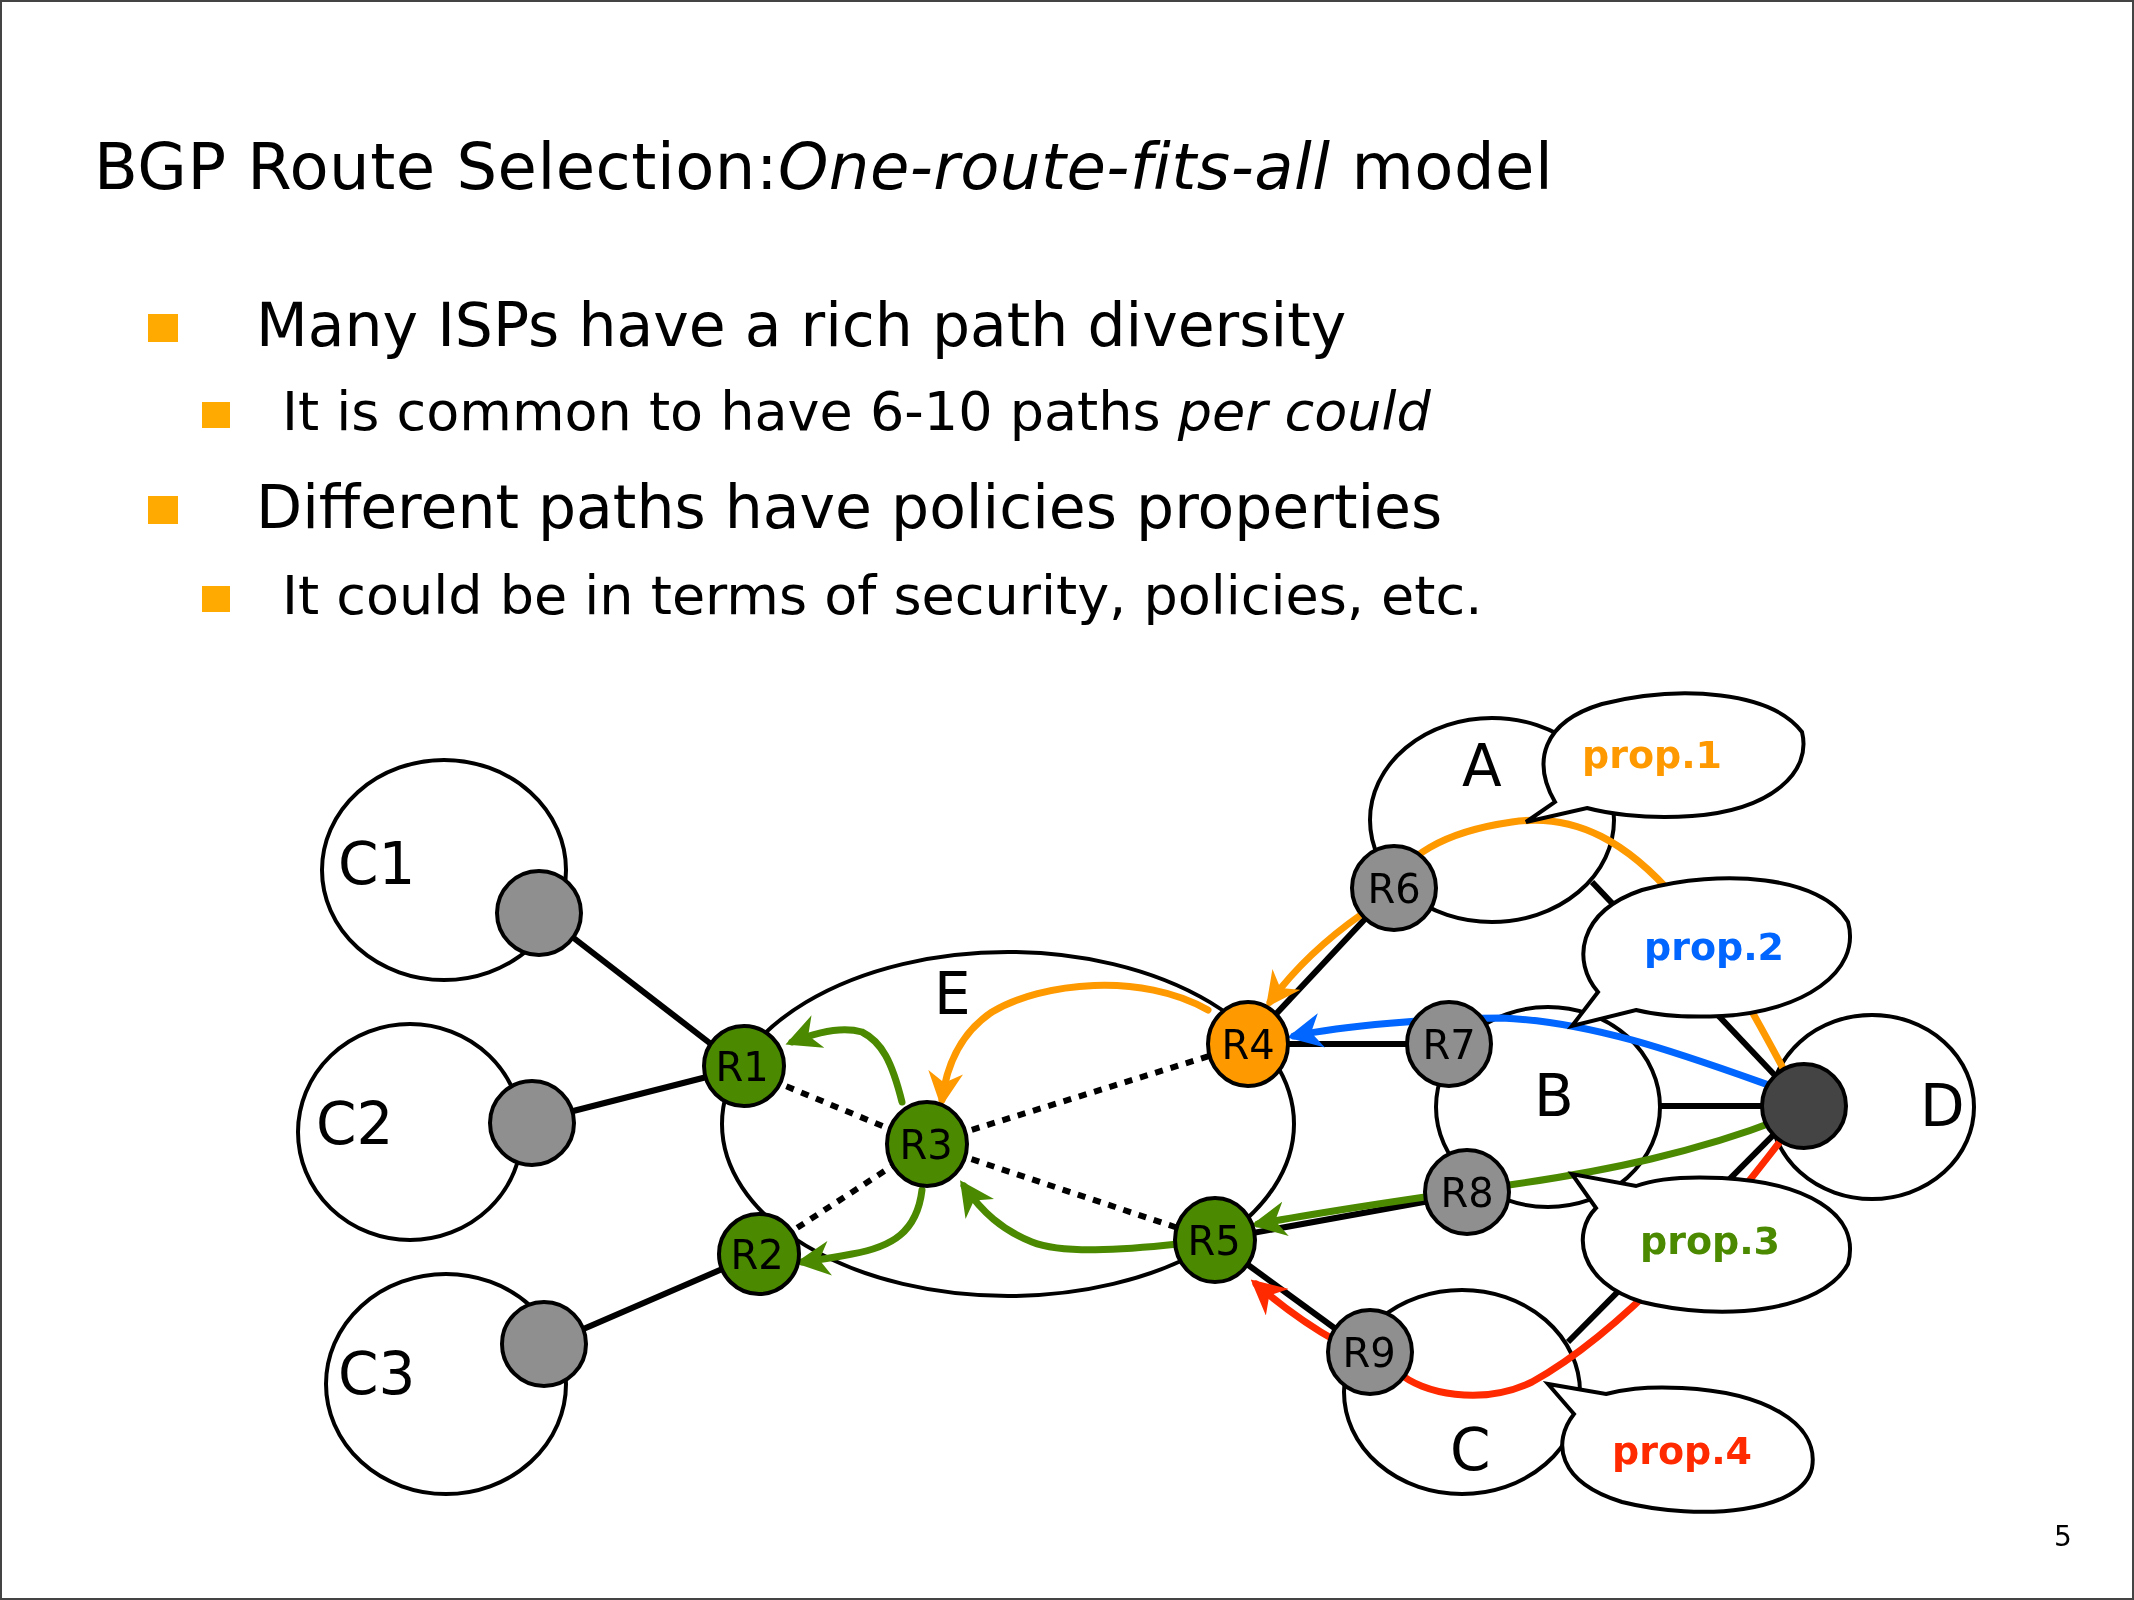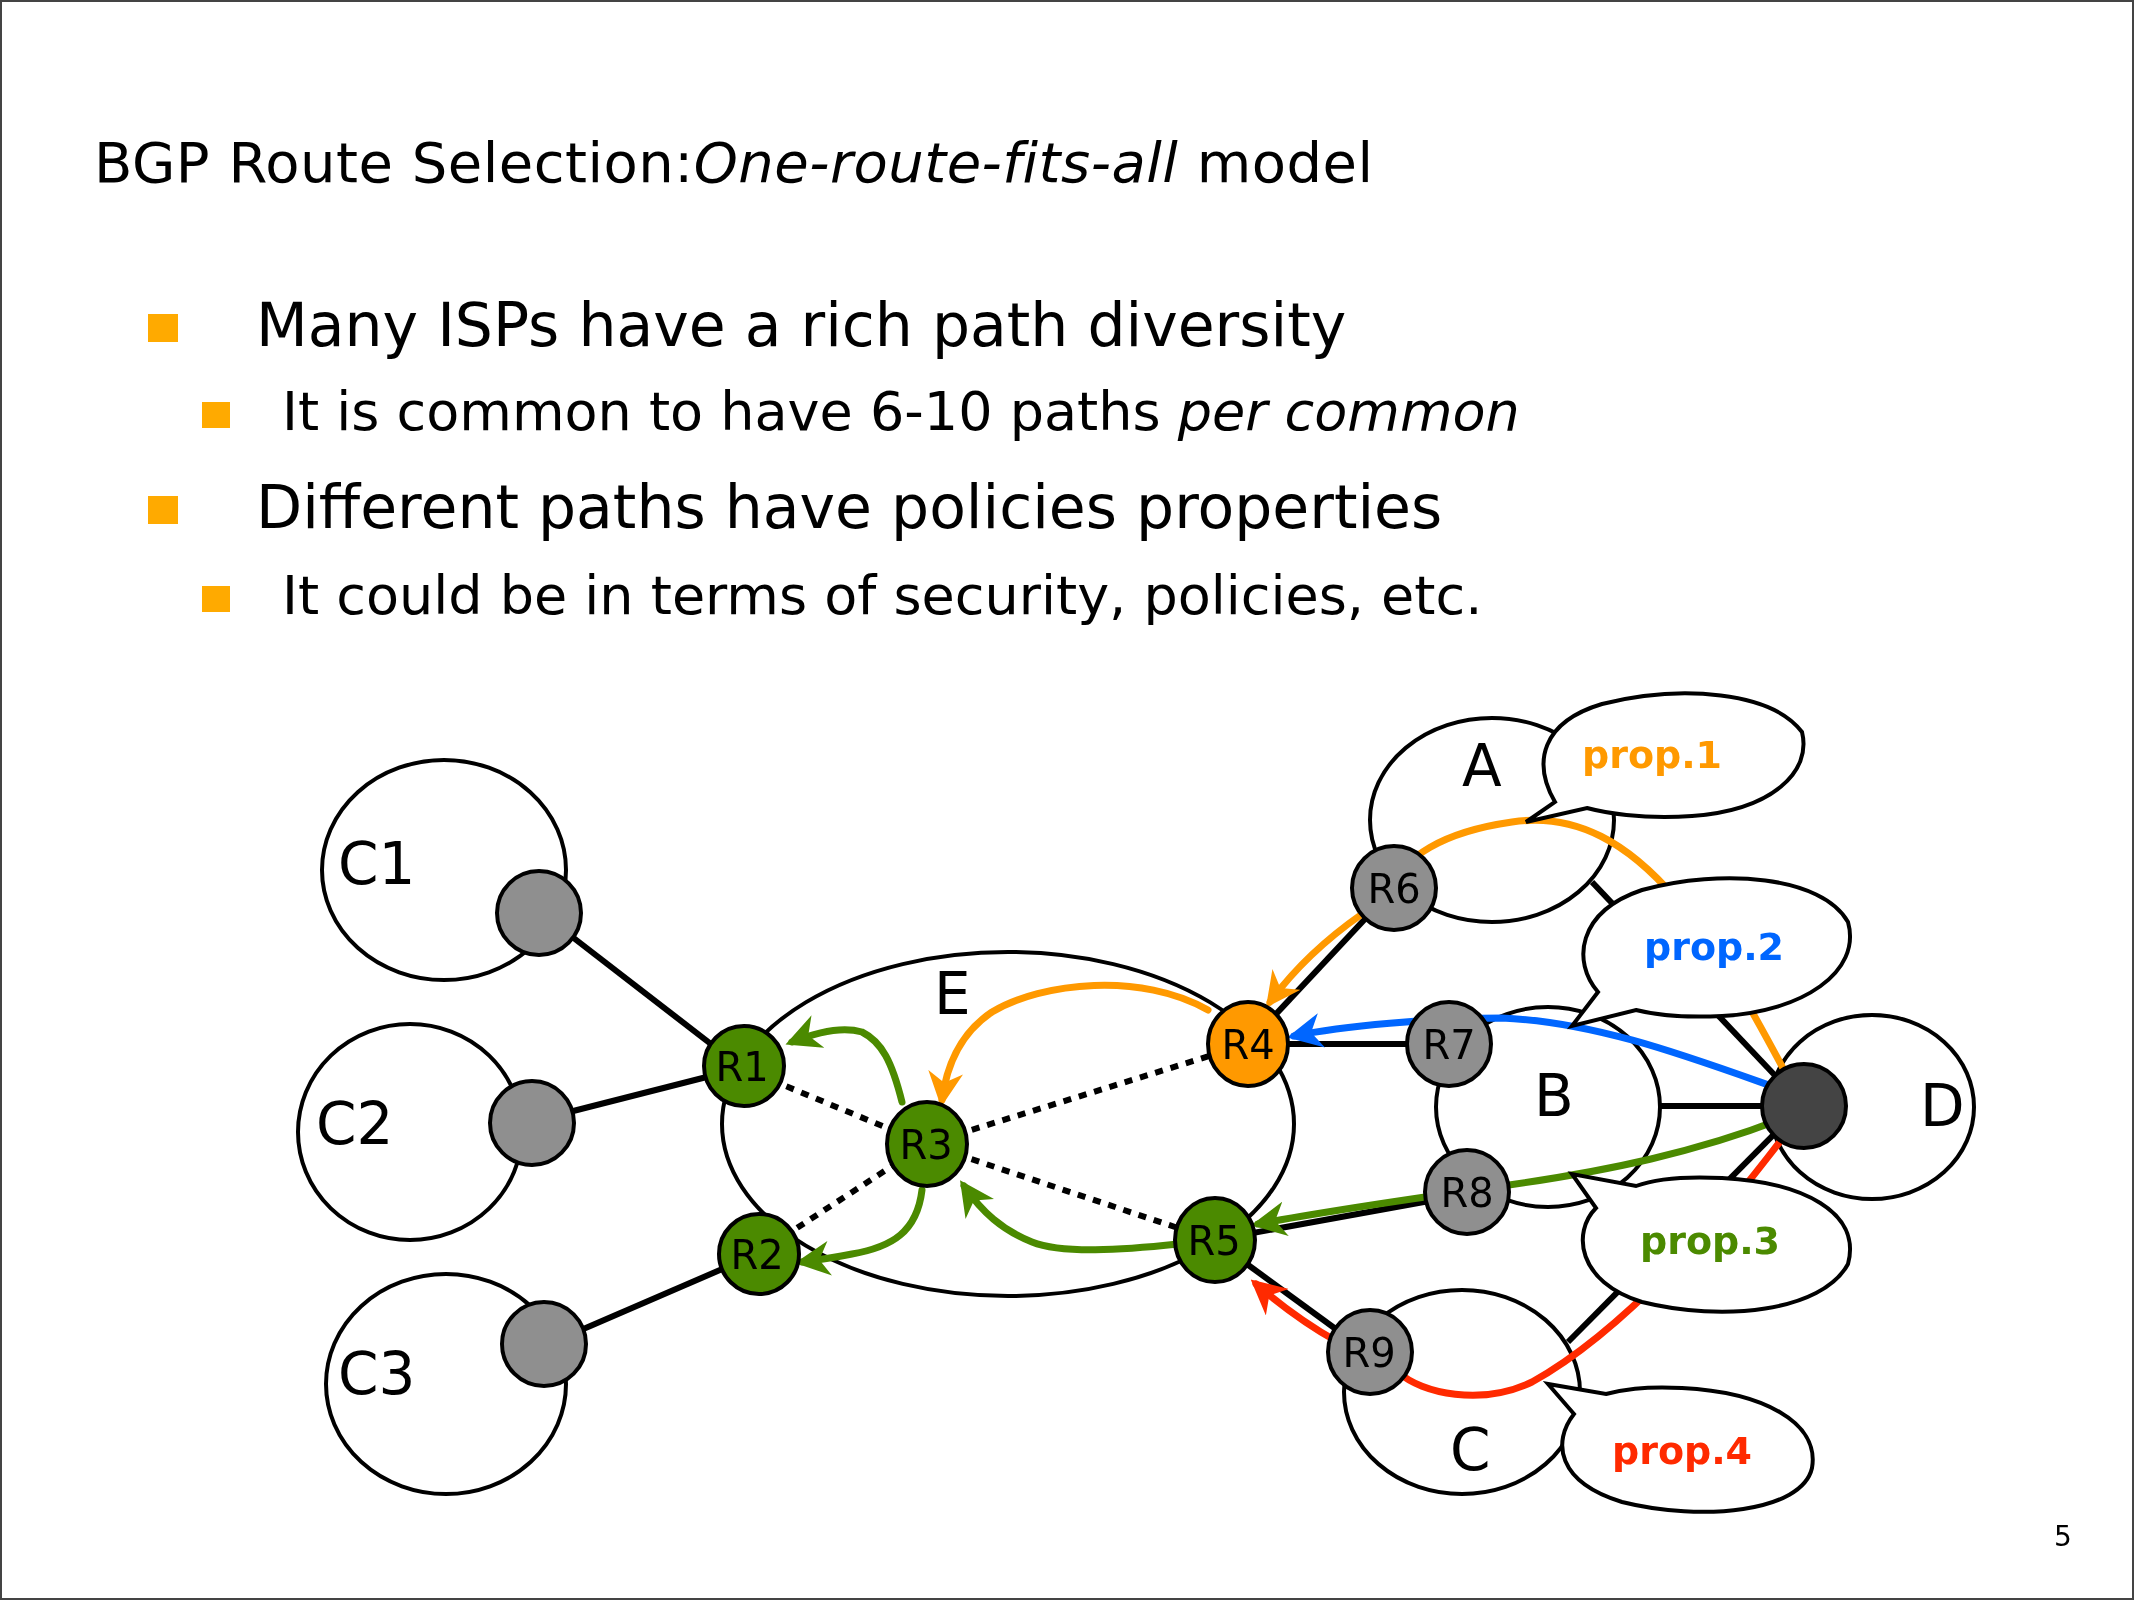--- a/index.html
+++ b/index.html
@@ -1,18 +1,18 @@
 <!DOCTYPE html>
 <html><head>
 <meta charset="utf-8">
 <style>
   html, body { margin: 0; padding: 0; background: #ffffff; }
   body { width: 2134px; height: 1600px; position: relative; overflow: hidden; font-family: "DejaVu Sans", sans-serif; }
   .slide { position: absolute; left: 0; top: 0; width: 2130px; height: 1596px; border: 2px solid #444; background: #fff; }
-  .title { position: absolute; left: 92px; top: 128px; font-size: 56px; color: #000; white-space: nowrap; letter-spacing: 0.5px; }
+  .title { position: absolute; left: 92px; top: 128px; font-size: 64px; color: #000; white-space: nowrap; letter-spacing: 0.5px; }
   .title .it { font-style: italic; }
   .b { position: absolute; white-space: nowrap; color: #000; }
   .b .sq { position: absolute; background: #ffaa00; }
   .b1 { left: 146px; font-size: 60px; }
   .b1 .sq { left: 0; width: 30px; height: 28px; top: 24px; }
   .b1 .tx { position: absolute; left: 96px; top: 0; margin-left: 12px; }
   .b2 { left: 200px; font-size: 54px; }
   .b2 .sq { left: 0; width: 28px; height: 26px; top: 22px; }
   .b2 .tx { position: absolute; left: 80px; top: 0; }
   .it { font-style: italic; }
@@ -26,21 +26,21 @@
 <div class="slide">
 
   <div class="title"><span>BGP Route Selection:</span><span class="it">One-route-fits-all</span><span> model</span></div>
 
   <div class="b b1" style="top:288px;">
     <span class="sq"></span>
     <span class="tx">Many ISPs have a rich path diversity</span>
   </div>
   <div class="b b2" style="top:378px;">
     <span class="sq"></span>
-    <span class="tx"><span>It is common to have 6-10 paths </span><span class="it">per common</span></span>
+    <span class="tx"><span>It is common to have 6-10 paths </span><span class="it">per could</span></span>
   </div>
   <div class="b b1" style="top:470px;">
     <span class="sq"></span>
     <span class="tx">Different paths have policies properties</span>
   </div>
   <div class="b b2" style="top:562px;">
     <span class="sq"></span>
     <span class="tx">It could be in terms of security, policies, etc.</span>
   </div>
 

